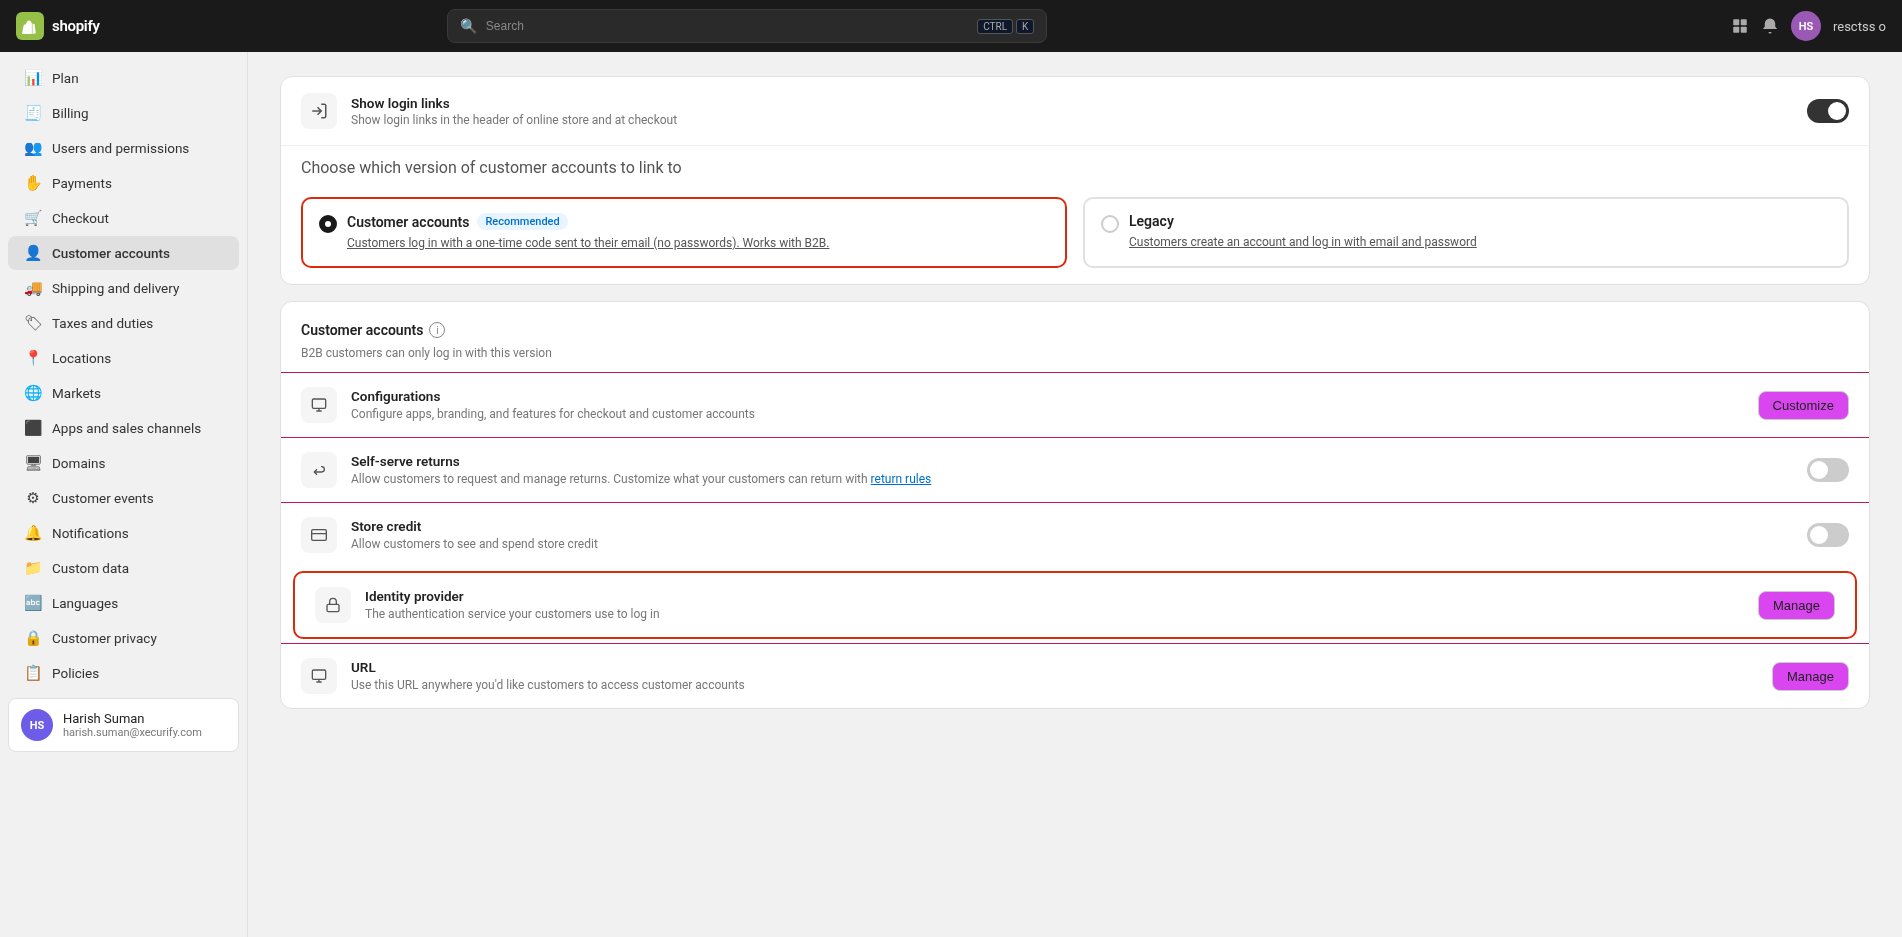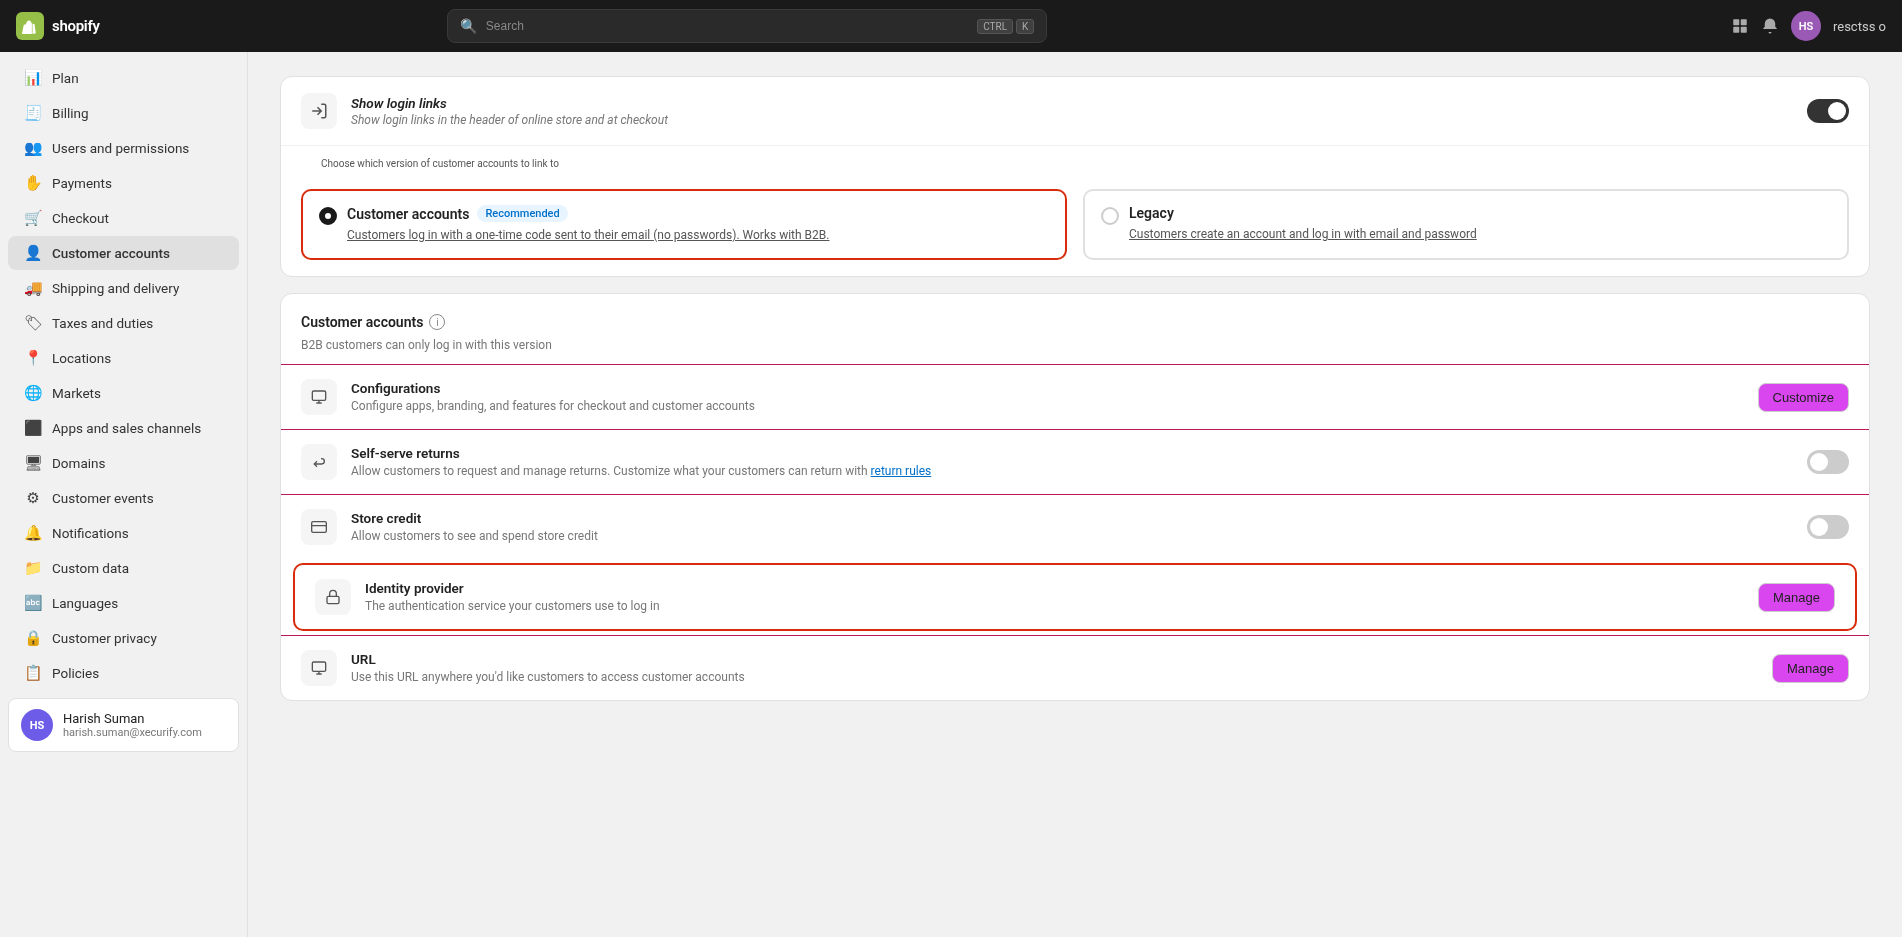--- a/index.html
+++ b/index.html
@@ -39,21 +39,21 @@
       font-size: 12px;
       flex: 1;
     }
     .search-bar input::placeholder { color: #888; }
     .search-shortcut {
       display: flex;
       gap: 3px;
       align-items: center;
     }
     .kbd {
-      background: #404040;
+      background: #0f172a;
       border: 1px solid #555;
       border-radius: 3px;
       color: #aaa;
       font-size: 10px;
       padding: 1px 5px;
     }
     .topnav-right { display: flex; align-items: center; gap: 12px; margin-left: auto; }
     .nav-icon-btn { color: #ccc; cursor: pointer; font-size: 18px; background: none; border: none; display: flex; align-items: center; }
     .avatar-badge {
       width: 30px; height: 30px; border-radius: 50%;
@@ -136,21 +136,21 @@
       border-bottom: 1px solid #f0f0f0;
       gap: 14px;
     }
     .login-links-row .row-icon {
       width: 36px; height: 36px;
       background: #f5f5f5;
       border-radius: 8px;
       display: flex; align-items: center; justify-content: center;
       font-size: 16px; color: #555; flex-shrink: 0;
     }
-    .row-text { flex: 1; font-style: italic; }
+    .row-text { flex: 1; }
     .row-title { font-size: 13.5px; font-weight: 600; color: #222; }
     .row-desc { font-size: 12px; color: #777; margin-top: 2px; }
 
     
     .toggle {
       position: relative;
       width: 42px;
       height: 24px;
       flex-shrink: 0;
     }
@@ -418,21 +418,21 @@
           <div class="row-title">Show login links</div>
           <div class="row-desc">Show login links in the header of online store and at checkout</div>
         </div>
         <div class="toggle">
           <div class="toggle-track">
             <div class="toggle-thumb"></div>
           </div>
         </div>
       </div>
 
-      <div style="padding: 12px 20px 4px; font-size:10px; color:#555;margin-left:20px;">Choose which version of customer accounts to link to</div>
+      <div style="padding: 12px 20px 4px; font-size:16px; color:#555;">Choose which version of customer accounts to link to</div>
 
       <div class="version-chooser">
 
         <div class="version-option selected">
           <div class="radio-circle filled"></div>
           <div>
             <div class="version-label">
               <span>Customer accounts</span>
               <span class="recommended-badge">Recommended</span>
             </div>

